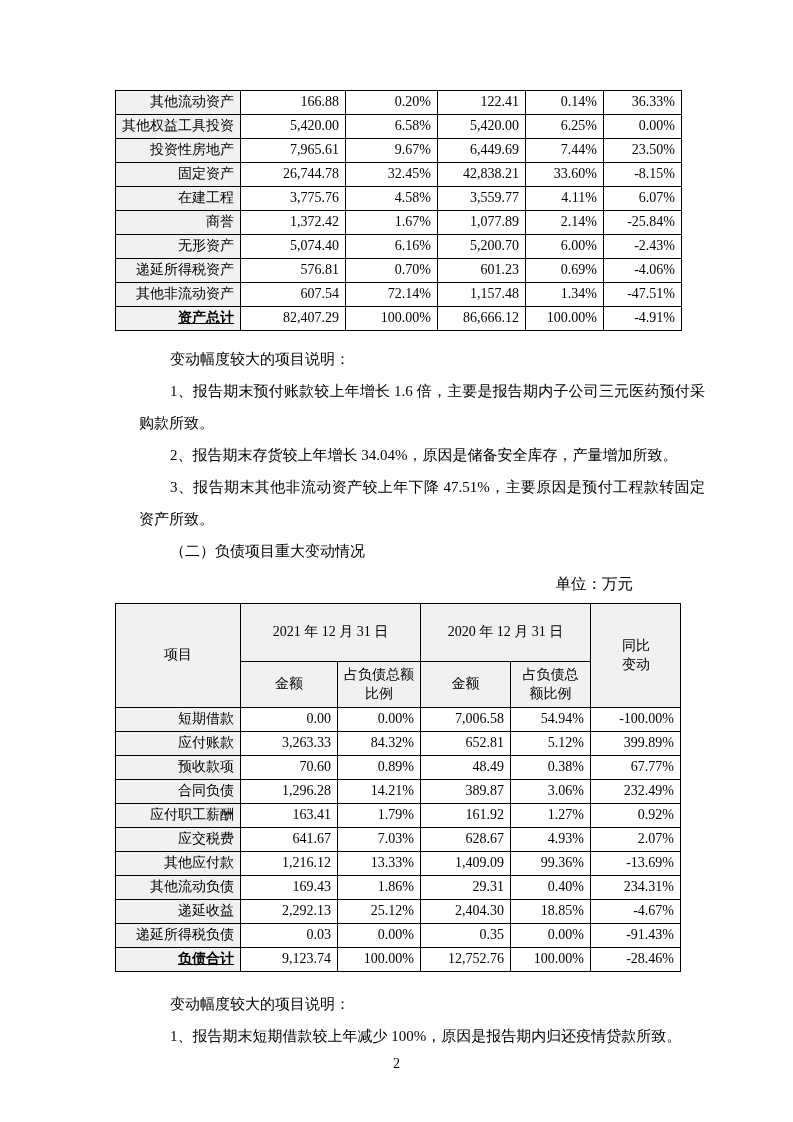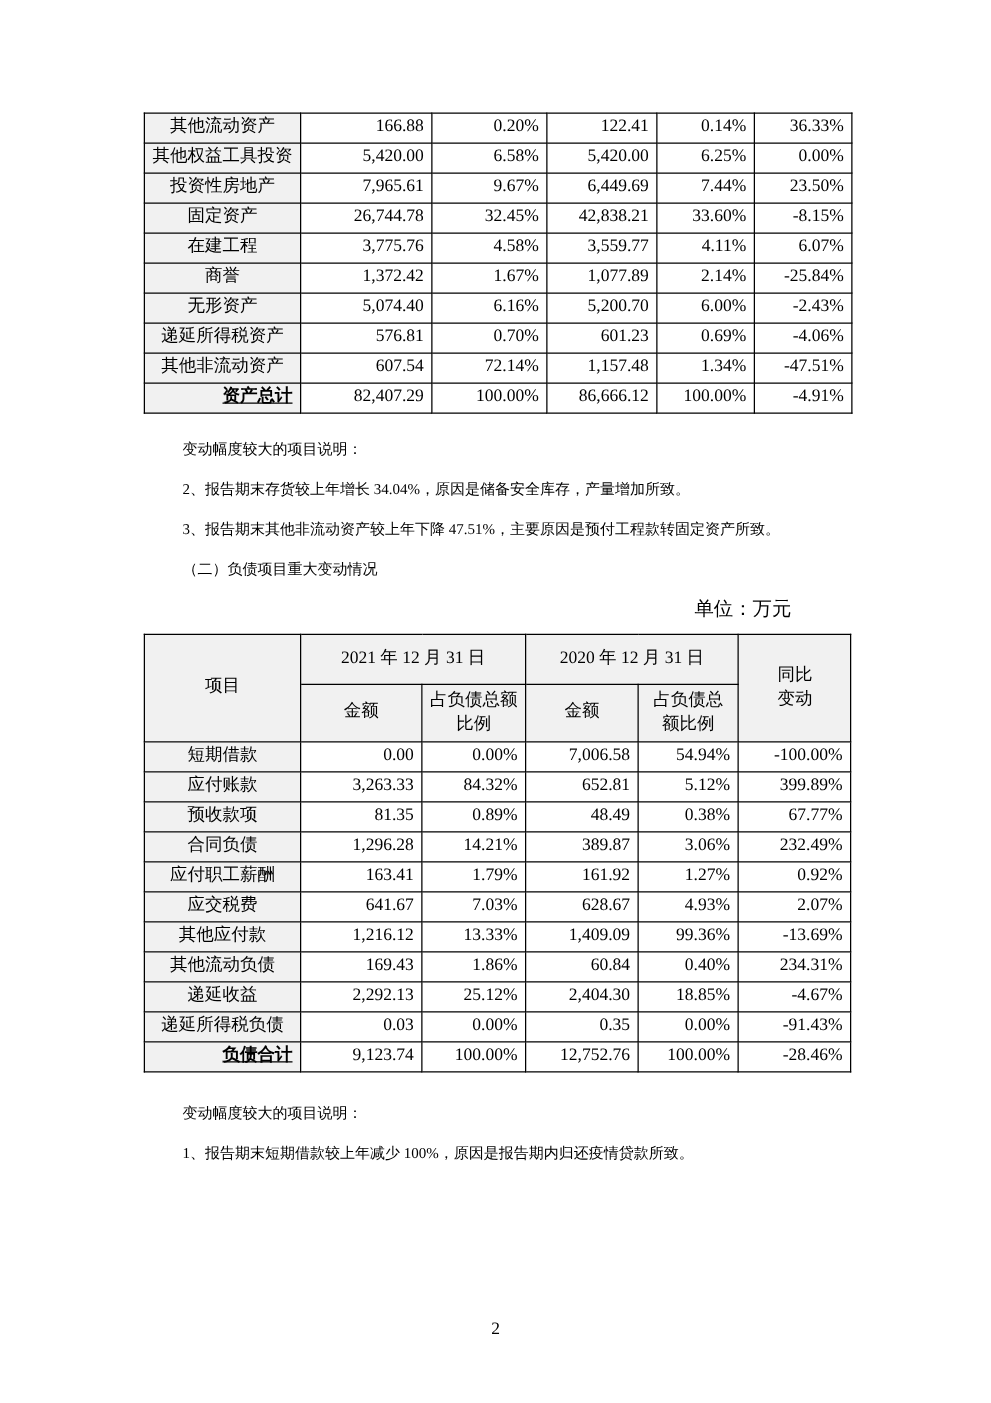--- a/index.html
+++ b/index.html
@@ -20,35 +20,36 @@
   .tbl td {
     border:1px solid #000;
     font-size:14px;
     line-height:1.3;
     padding:2px 6px;
     overflow:hidden;
     vertical-align:middle;
   }
   .tbl1 td { height:24px; }
   .tbl2 tr.row td { height:24px; }
-  .lbl { background:#f1f1f1; text-align:center; }
+  .lbl { background:#f1f1f1; text-align:right; }
   .num { text-align:right; background:#fff; }
   .tot { font-weight:bold; text-align:right; padding-right:8px;text-decoration:underline; }
   .tbl2 tr.hdr td { background:#f1f1f1; text-align:center; vertical-align:middle; }
-  .tbl2 tr.hdr1 td { height:40px; }
+  .tbl2 tr.hdr1 td { height:58px; }
   .tbl2 tr.hdr2 td { height:46px; }
   .yoy-hdr { text-align:left; padding-left:7px !important;margin-top:15px; }
   .tbl1 { margin-bottom:12px; }
   .tbl2 { margin-top:4px; margin-bottom:16px; }
   .para {
-    font-size:12px;
+    font-size:15px;
     line-height:32px;
     text-indent:31px;
     text-align:justify;
     width:566px;
+    margin-left:24px;
   }
   .unit {
     font-size:15.5px;
     line-height:30px;
     text-align:right;
     padding-right:48px;
     width:566px;
     margin-top:2px;
   }
   .pageno {
@@ -150,20 +151,21 @@
         <td class="num">82,407.29</td>
         <td class="num">100.00%</td>
         <td class="num">86,666.12</td>
         <td class="num">100.00%</td>
         <td class="num">-4.91%</td>
       </tr>
     </tbody>
   </table>
 
   <p class="para">变动幅度较大的项目说明：</p>
+  <p class="para">1、报告期末预付账款较上年增长 1.6 倍，主要是报告期内子公司三元医药预付采购款所致。</p>
   <p class="para">2、报告期末存货较上年增长 34.04%，原因是储备安全库存，产量增加所致。</p>
   <p class="para">3、报告期末其他非流动资产较上年下降 47.51%，主要原因是预付工程款转固定资产所致。</p>
 
   <p class="para">（二）负债项目重大变动情况</p>
   <p class="unit">单位：万元</p>
 
   <table class="tbl tbl2">
     <colgroup>
       <col style="width:125px">
         <col style="width:97px">
@@ -199,21 +201,21 @@
       <tr class="row">
         <td class="lbl">应付账款</td>
         <td class="num">3,263.33</td>
         <td class="num">84.32%</td>
         <td class="num">652.81</td>
         <td class="num">5.12%</td>
         <td class="num">399.89%</td>
       </tr>
       <tr class="row">
         <td class="lbl">预收款项</td>
-        <td class="num">81.35</td>
+        <td class="num">70.60</td>
         <td class="num">0.89%</td>
         <td class="num">48.49</td>
         <td class="num">0.38%</td>
         <td class="num">67.77%</td>
       </tr>
       <tr class="row">
         <td class="lbl">合同负债</td>
         <td class="num">1,296.28</td>
         <td class="num">14.21%</td>
         <td class="num">389.87</td>
@@ -241,21 +243,21 @@
         <td class="num">1,216.12</td>
         <td class="num">13.33%</td>
         <td class="num">1,409.09</td>
         <td class="num">99.36%</td>
         <td class="num">-13.69%</td>
       </tr>
       <tr class="row">
         <td class="lbl">其他流动负债</td>
         <td class="num">169.43</td>
         <td class="num">1.86%</td>
-        <td class="num">60.84</td>
+        <td class="num">29.31</td>
         <td class="num">0.40%</td>
         <td class="num">234.31%</td>
       </tr>
       <tr class="row">
         <td class="lbl">递延收益</td>
         <td class="num">2,292.13</td>
         <td class="num">25.12%</td>
         <td class="num">2,404.30</td>
         <td class="num">18.85%</td>
         <td class="num">-4.67%</td>

